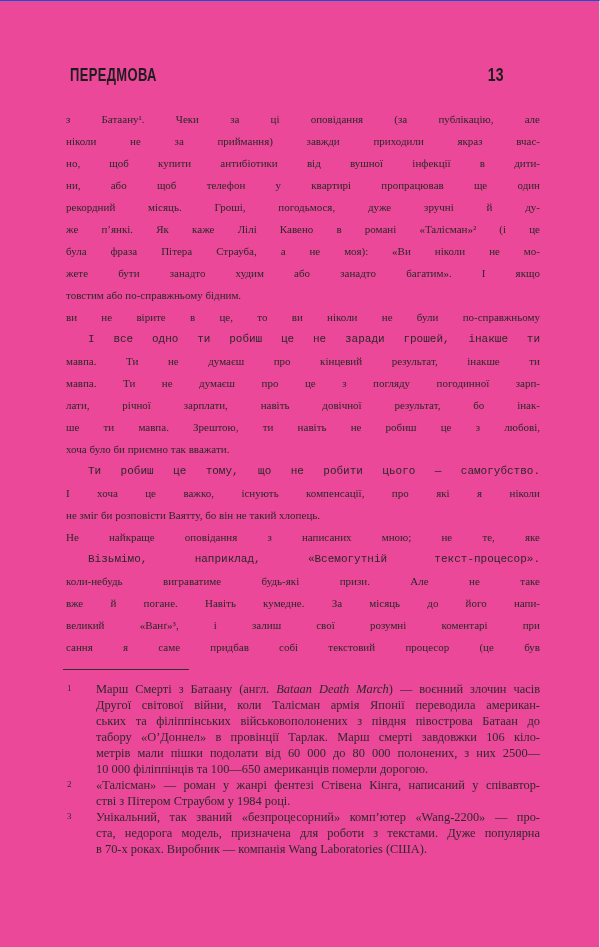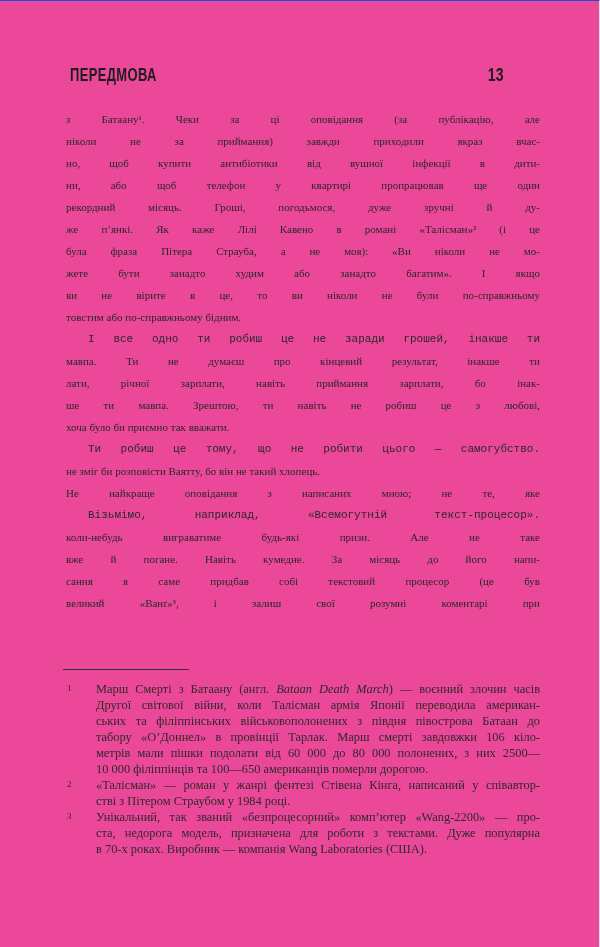--- a/index.html
+++ b/index.html
@@ -109,35 +109,37 @@
 
   <div class="body-text">
       <div class="line">з Батаану¹. Чеки за ці оповідання (за публікацію, але</div>
       <div class="line">ніколи не за приймання) завжди приходили якраз вчас-</div>
       <div class="line">но, щоб купити антибіотики від вушної інфекції в дити-</div>
       <div class="line">ни, або щоб телефон у квартирі пропрацював ще один</div>
       <div class="line">рекордний місяць. Гроші, погодьмося, дуже зручні й ду-</div>
       <div class="line">же п’янкі. Як каже Лілі Кавено в романі «Талісман»² (і це</div>
       <div class="line">була фраза Пітера Страуба, а не моя): «Ви ніколи не мо-</div>
       <div class="line">жете бути занадто худим або занадто багатим». І якщо</div>
+      <div class="line end">товстим або по-справжньому бідним.</div>
       <div class="line">ви не вірите в це, то ви ніколи не були по-справжньому</div>
-      <div class="line end">товстим або по-справжньому бідним.</div>
       <div class="line indent">І все одно ти робиш це не заради грошей, інакше ти</div>
       <div class="line">мавпа. Ти не думаєш про кінцевий результат, інакше ти</div>
-      <div class="line">лати, річної зарплати, навіть приймання зарплати, бо інак-</div>
+      <div class="line">мавпа. Ти не думаєш про це з погляду погодинної зарп-</div>
+      <div class="line">лати, річної зарплати, навіть довічної результат, бо інак-</div>
       <div class="line">ше ти мавпа. Зрештою, ти навіть не робиш це з любові,</div>
       <div class="line end">хоча було би приємно так вважати.</div>
       <div class="line indent">Ти робиш це тому, що не робити цього — самогубство.</div>
+      <div class="line">І хоча це важко, існують компенсації, про які я ніколи</div>
       <div class="line end">не зміг би розповісти Ваятту, бо він не такий хлопець.</div>
       <div class="line">Не найкраще оповідання з написаних мною; не те, яке</div>
       <div class="line indent">Візьмімо, наприклад, «Всемогутній текст-процесор».</div>
       <div class="line">коли-небудь виграватиме будь-які призи. Але не таке</div>
       <div class="line">вже й погане. Навіть кумедне. За місяць до його напи-</div>
+      <div class="line">великий «Ванґ»³, і залиш свої розумні коментарі при</div>
       <div class="line">сання я саме придбав собі текстовий процесор (це був</div>
-      <div class="line">великий «Ванґ»³, і залиш свої розумні коментарі при</div>
     </div>
 
   <div class="footnote-rule"></div>
 
   <div class="footnotes">
       <div class="footnote">
         <span class="fn-marker">1</span>
         <div class="line">Марш Смерті з Батаану (англ. <i>Bataan Death March</i>) — воєнний злочин часів</div>
         <div class="line">Другої світової війни, коли Талісман армія Японії переводила американ-</div>
         <div class="line">ських та філіппінських військовополонених з півдня півострова Батаан до</div>

